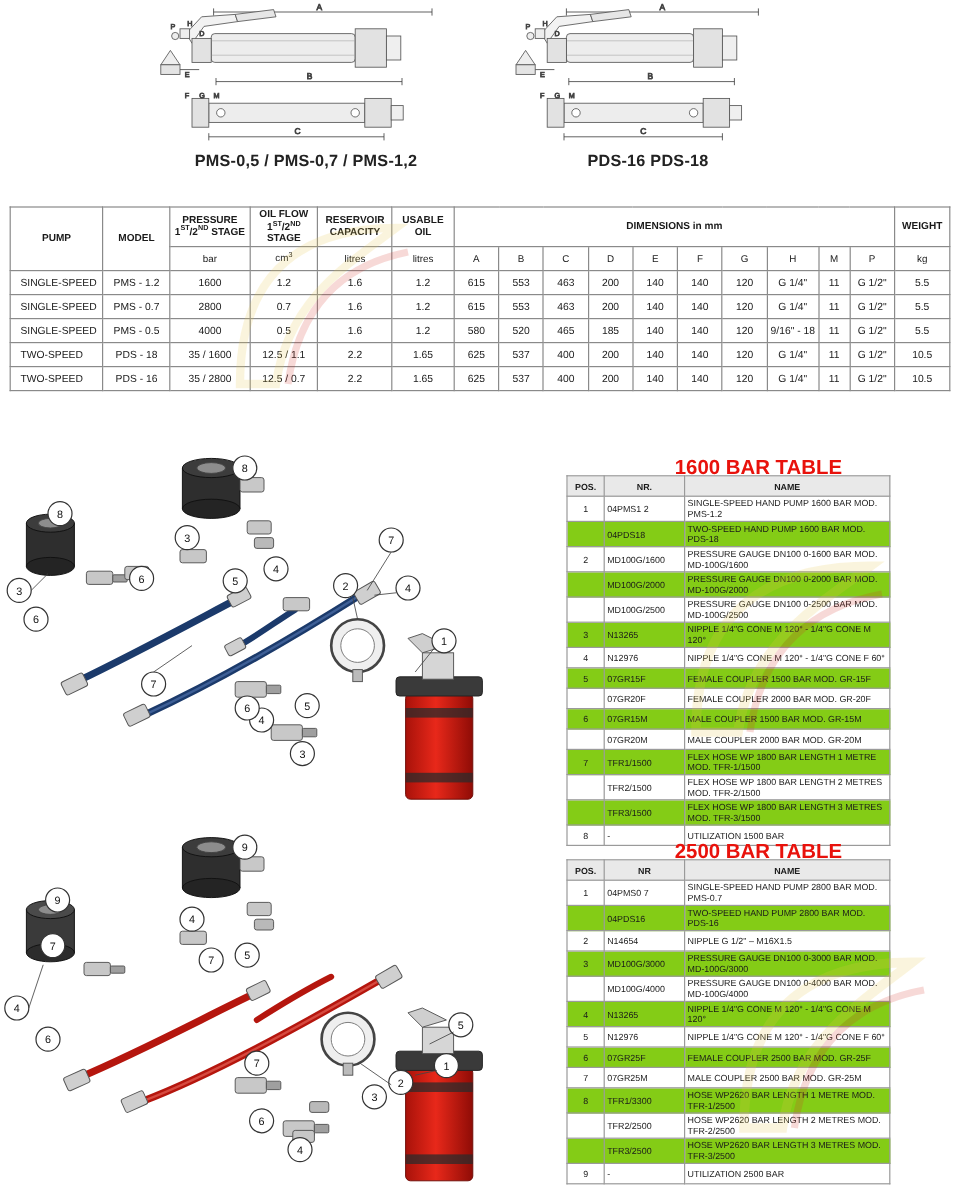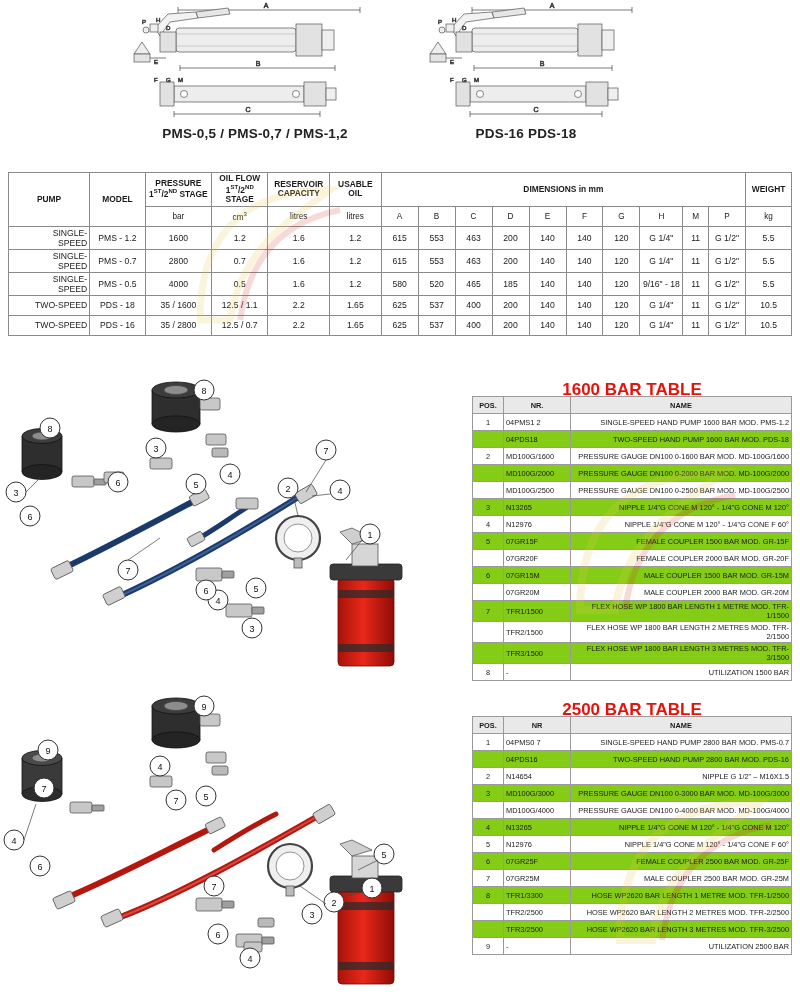--- a/index.html
+++ b/index.html
@@ -17,75 +17,75 @@
   .drawings{position:absolute;left:0;top:0;width:800px;height:150px;}
   .dwg{position:absolute;top:2px;}
   .dwg-a{left:120px;width:260px;height:120px;}
   .dwg-b{left:420px;width:230px;height:120px;}
   .dwg svg{display:block;}
   .dwg-caption{
     position:absolute;text-align:center;font-size:13.5px;font-weight:bold;
     color:#222;letter-spacing:.2px;
   }
   .cap-a{left:110px;top:126px;width:290px;}
-  .cap-b{left:416px;top:126px;width:220px;}
+  .cap-b{left:430px;top:126px;width:220px;}
 
   
   table{border-collapse:collapse;}
   .maintable{
     position:absolute;left:8px;top:172px;width:784px;
     font-size:8.6px;
   }
   .maintable td,.maintable th{
     border:1px solid #8a8a8a;
     text-align:center;
     vertical-align:middle;
     padding:1px 2px;
     color:#1a1a1a;
     font-weight:normal;
     height:17px;
   }
   .maintable .hdr{font-weight:bold;font-size:8.4px;line-height:1.15;}
   .maintable .sub{font-size:8.2px;margin-top:40px;}
-  .maintable .pumpcell{text-align:right;padding-left:22px;font-size:8.6px;}
+  .maintable .pumpcell{text-align:left;padding-left:8px;font-size:8.6px;}
   .maintable .modelcell{font-size:8.6px;}
   .maintable tr{height:17px;}
   .sup{font-size:6px;vertical-align:super;}
   .w-pump{width:86px;}
   .w-model{width:60px;}
   .w-press{width:68px;margin-left:36px;}
   .w-flow{width:62px;}
   .w-res{width:60px;margin-left:32px;}
   .w-use{width:52px;}
   .w-dim{width:40px;}
   .w-h{width:46px;}
   .w-m{width:26px;}
   .w-p{width:40px;}
   .w-weight{width:44px;}
 
   
   .parts-title{
     position:absolute;font-weight:bold;font-size:17px;color:#e8120c;
     text-align:center;
   }
-  .partstable{position:absolute;font-size:7.4px;width:320px;border-radius:24px;}
+  .partstable{position:absolute;font-size:7.4px;width:270px;border-radius:24px;}
   .partstable td,.partstable th{
     border:1px solid #9a9a9a;
     padding:1px 2px;
     height:14px;
     vertical-align:middle;
     color:#1a1a1a;
     font-weight:normal;
   }
   .partstable th{
     background:#e9e9e9;font-weight:bold;font-size:7.4px;text-align:center;
   }
   .partstable td.pos{width:26px;text-align:center;}
   .partstable td.nr{width:62px;text-align:left;}
-  .partstable td.nm{text-align:right;}
+  .partstable td.nm{text-align:left;}
   .alt{background:#84cc16;}
 
   
   #parts1-title{left:472px;top:380px;width:320px;}
   #parts1{left:472px;top:396px;}
   
   #parts2-title{left:472px;top:700px;width:320px;}
   #parts2{left:472px;top:716px;}
 
   

